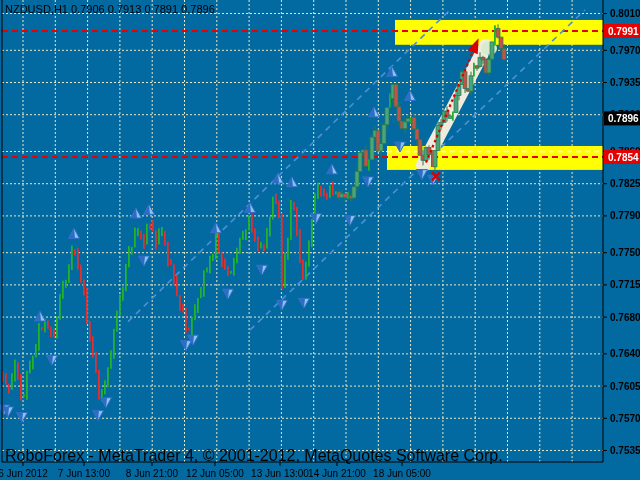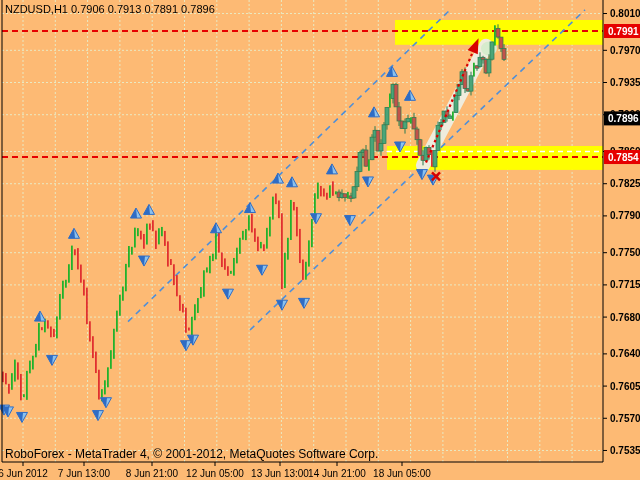--- a/index.html
+++ b/index.html
@@ -1,25 +1,25 @@
 <!DOCTYPE html>
 <html><head>
 <meta charset="utf-8">
 <style>
   html,body{margin:0;padding:0;background:#888;}
   #screen{
-    position:relative;width:640px;height:480px;background:#fdba74;
+    position:relative;width:640px;height:480px;background:#0369a1;
     font-family:"Liberation Sans","DejaVu Sans",sans-serif;overflow:hidden;
   }
   #title-line{
     position:absolute;left:5px;top:3px;font-size:11px;color:#000;
     letter-spacing:0px;white-space:pre;z-index:5;
   }
   #copyright-line{
-    position:absolute;left:5px;top:447px;font-size:12px;color:#000;
+    position:absolute;left:5px;top:447px;font-size:16px;color:#000;
     white-space:pre;z-index:5;
   }
   svg text{font-family:"Liberation Sans","DejaVu Sans",sans-serif;}
 </style>
 </head>
 <body>
 
 <div id="screen">
   <span id="title-line">NZDUSD,H1 0.7906 0.7913 0.7891 0.7896</span>
   <svg id="chart" width="640" height="480" viewBox="0 0 640 480">

